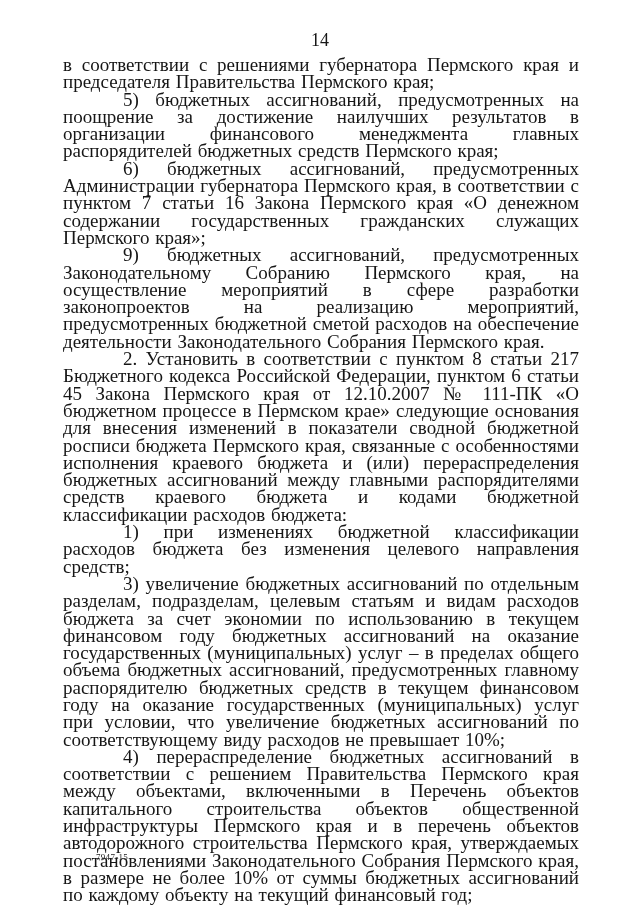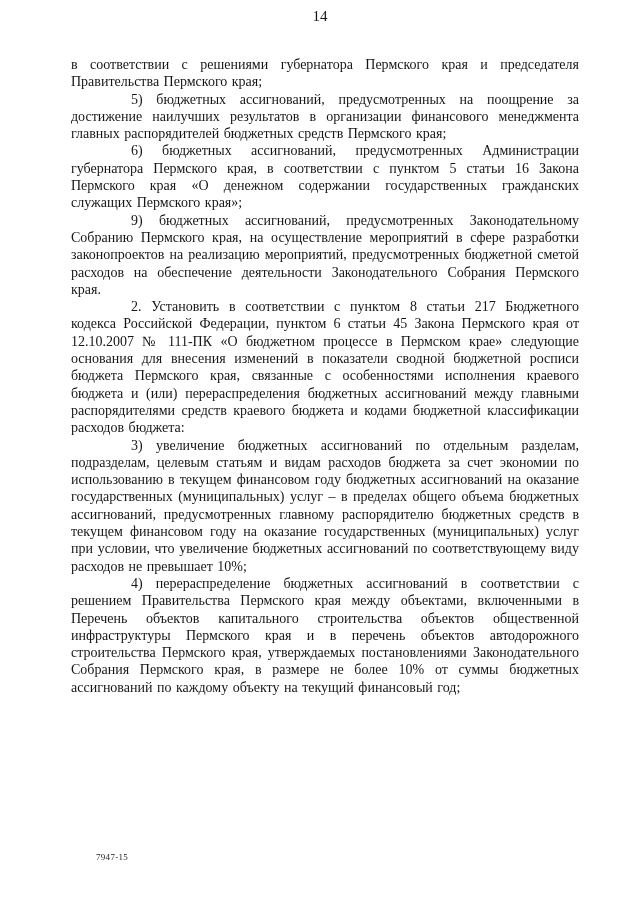--- a/index.html
+++ b/index.html
@@ -11,39 +11,38 @@
     color: #111111;
     overflow: hidden;
   }
   .page {
     position: relative;
     width: 640px;
     height: 905px;
     background: #ffffff;
   }
   .page-number {
-    padding-top: 8px;
+    padding-top: 32px;
     text-align: center;
-    font-size: 15px;
+    font-size: 18px;
     line-height: 17px;
     color: #161616;
   }
   .text-block {
     position: absolute;
     top: 56px;
     left: 63px;
     width: 516px;
   }
   .text-block p {
-    font-size: 14px;
+    font-size: 19px;
     line-height: 17.3px;
     text-align: justify;
     color: #161616;
     word-spacing: 1px;
-    margin-left: 8px;
   }
   .text-block p.indent {
     text-indent: 60px;
   }
   .footer-code {
     position: absolute;
     left: 76px;
     top: 852px;
     font-size: 9px;
     letter-spacing: 0.3px;
@@ -54,22 +53,23 @@
 </head>
 <body>
 
 <div class="page">
 
   <div class="page-number">14</div>
 
   <div class="text-block">
     <p class="">в соответствии с решениями губернатора Пермского края и председателя Правительства Пермского края;</p>
     <p class="indent">5) бюджетных ассигнований, предусмотренных на поощрение за достижение наилучших результатов в организации финансового менеджмента главных распорядителей бюджетных средств Пермского края;</p>
-    <p class="indent">6) бюджетных ассигнований, предусмотренных Администрации губернатора Пермского края, в соответствии с пунктом 5 статьи 16 Закона Пермского края «О денежном содержании государственных гражданских служащих Пермского края»;</p>
+    <p class="indent">6) бюджетных ассигнований, предусмотренных Администрации губернатора Пермского края, в соответствии с пунктом 7 статьи 16 Закона Пермского края «О денежном содержании государственных гражданских служащих Пермского края»;</p>
     <p class="indent">9) бюджетных ассигнований, предусмотренных Законодательному Собранию Пермского края, на осуществление мероприятий в сфере разработки законопроектов на реализацию мероприятий, предусмотренных бюджетной сметой расходов на обеспечение деятельности Законодательного Собрания Пермского края.</p>
     <p class="indent">2. Установить в соответствии с пунктом 8 статьи 217 Бюджетного кодекса Российской Федерации, пунктом 6 статьи 45 Закона Пермского края от 12.10.2007 № 111-ПК «О бюджетном процессе в Пермском крае» следующие основания для внесения изменений в показатели сводной бюджетной росписи бюджета Пермского края, связанные с особенностями исполнения краевого бюджета и (или) перераспределения бюджетных ассигнований между главными распорядителями средств краевого бюджета и кодами бюджетной классификации расходов бюджета:</p>
+    <p class="indent">1) при изменениях бюджетной классификации расходов бюджета без изменения целевого направления средств;</p>
     <p class="indent">3) увеличение бюджетных ассигнований по отдельным разделам, подразделам, целевым статьям и видам расходов бюджета за счет экономии по использованию в текущем финансовом году бюджетных ассигнований на оказание государственных (муниципальных) услуг – в пределах общего объема бюджетных ассигнований, предусмотренных главному распорядителю бюджетных средств в текущем финансовом году на оказание государственных (муниципальных) услуг при условии, что увеличение бюджетных ассигнований по соответствующему виду расходов не превышает 10%;</p>
     <p class="indent">4) перераспределение бюджетных ассигнований в соответствии с решением Правительства Пермского края между объектами, включенными в Перечень объектов капитального строительства объектов общественной инфраструктуры Пермского края и в перечень объектов автодорожного строительства Пермского края, утверждаемых постановлениями Законодательного Собрания Пермского края, в размере не более 10% от суммы бюджетных ассигнований по каждому объекту на текущий финансовый год;</p>
   </div>
 
   <div class="footer-code">7947-15</div>
 
 </div>
 
 </body></html>

